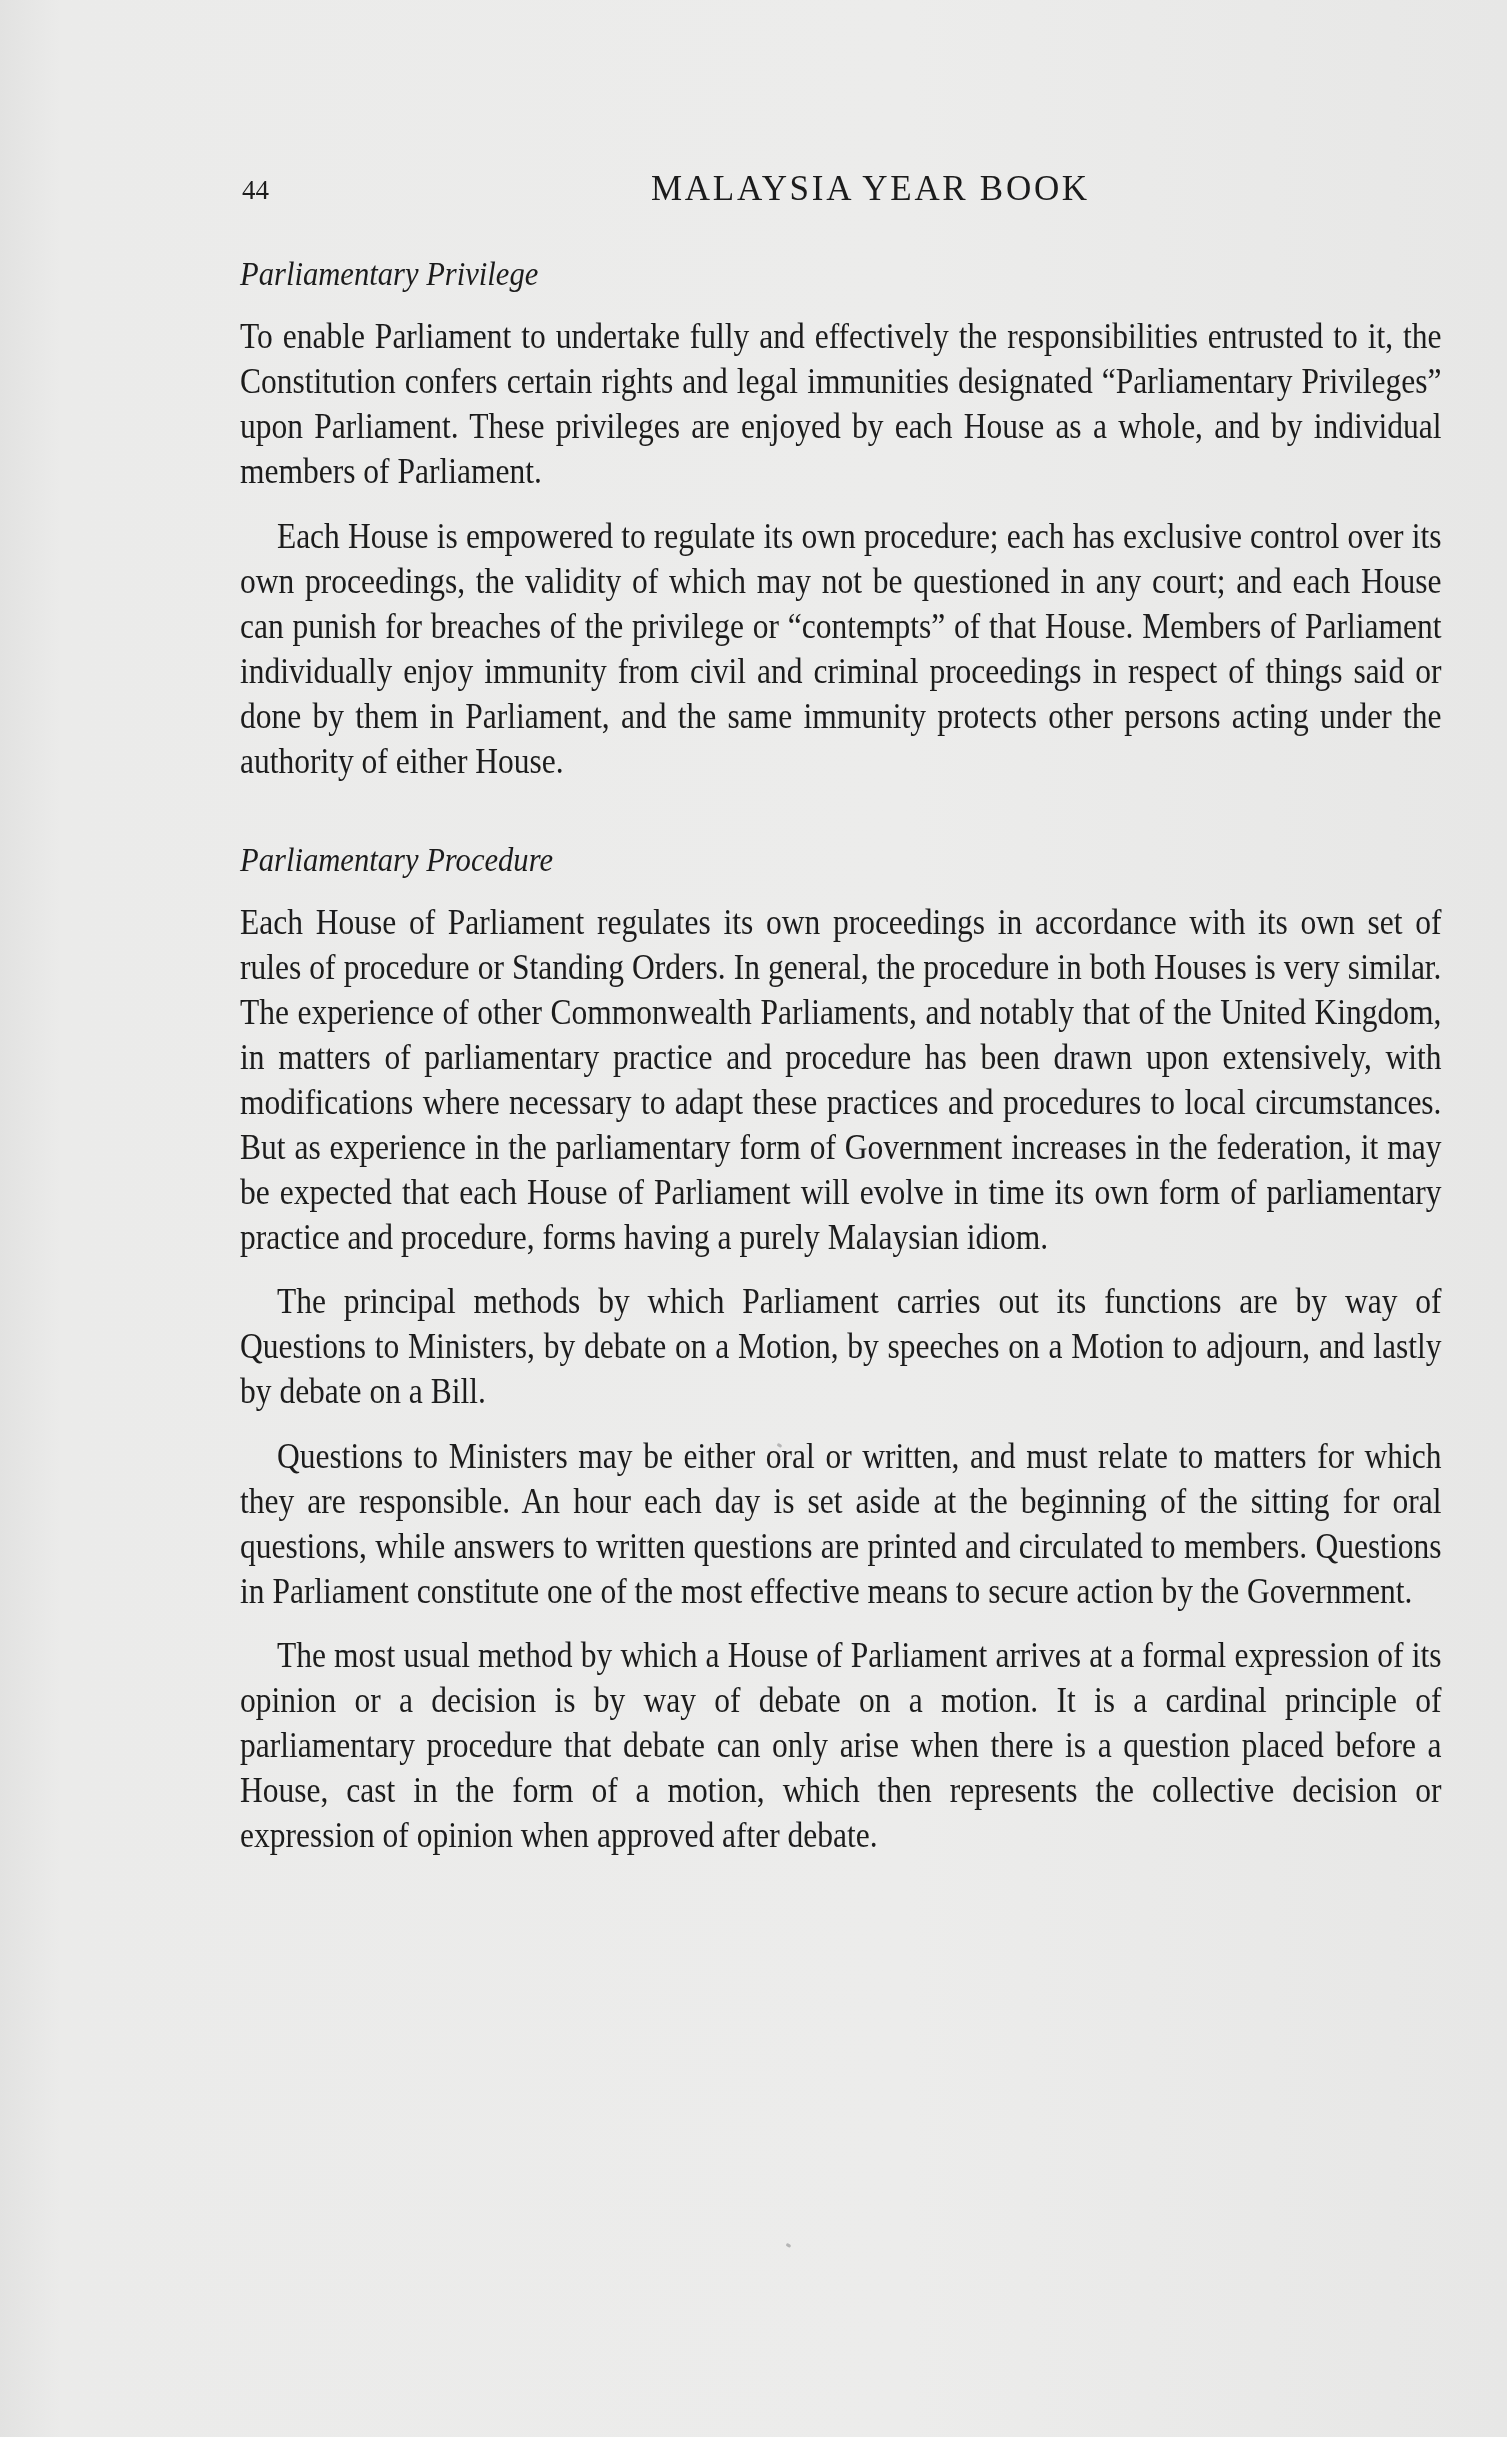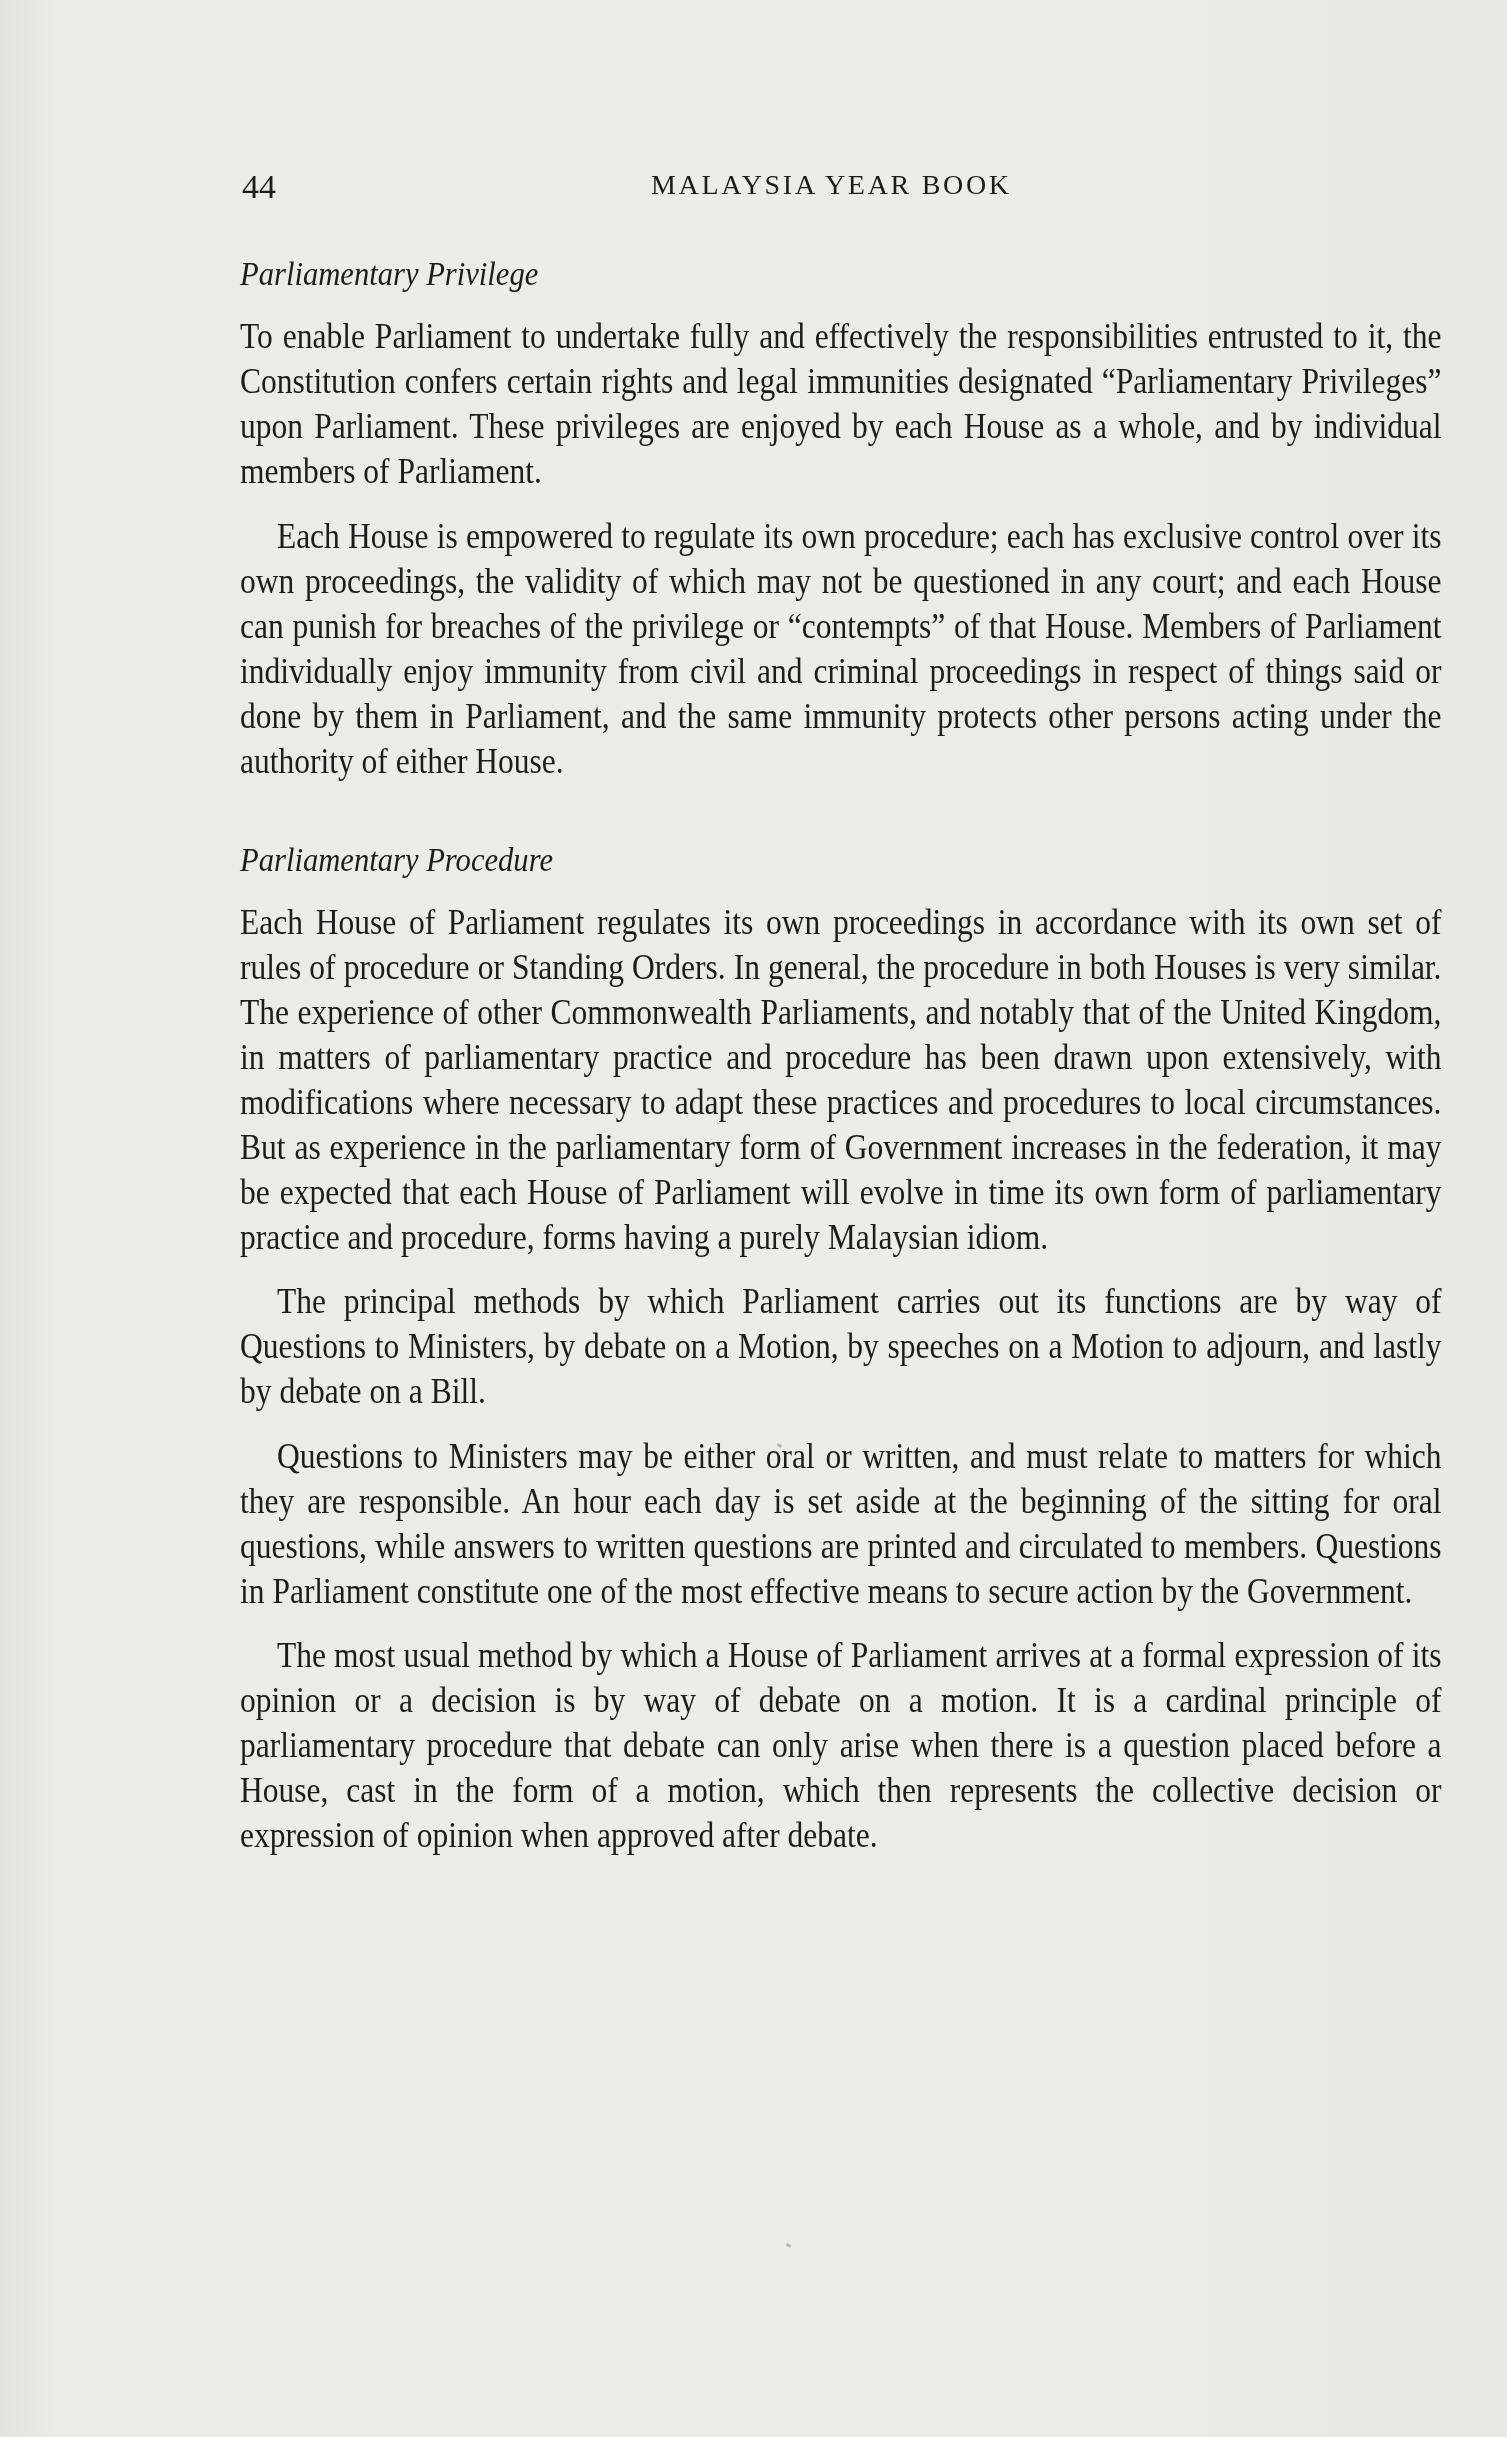--- a/index.html
+++ b/index.html
@@ -25,29 +25,29 @@
     .running-head {
       position: absolute;
       top: 164px;
       left: 242px;
       width: 1200px;
       height: 44px;
     }
     .page-number {
       position: absolute;
       left: 0;
-      top: 4px;
-      font-size: 34px;
+      top: 11px;
+      font-size: 27px;
       letter-spacing: 0;
     }
     .running-title {
       position: absolute;
       left: 409px;
       top: 5.3px;
-      font-size: 28px;
+      font-size: 35px;
       letter-spacing: 2.7px;
     }
     .content {
       position: absolute;
       left: 240px;
       top: 251px;
       width: 1202px;
       font-size: 35px;
       line-height: 45px;
       text-align: justify;

